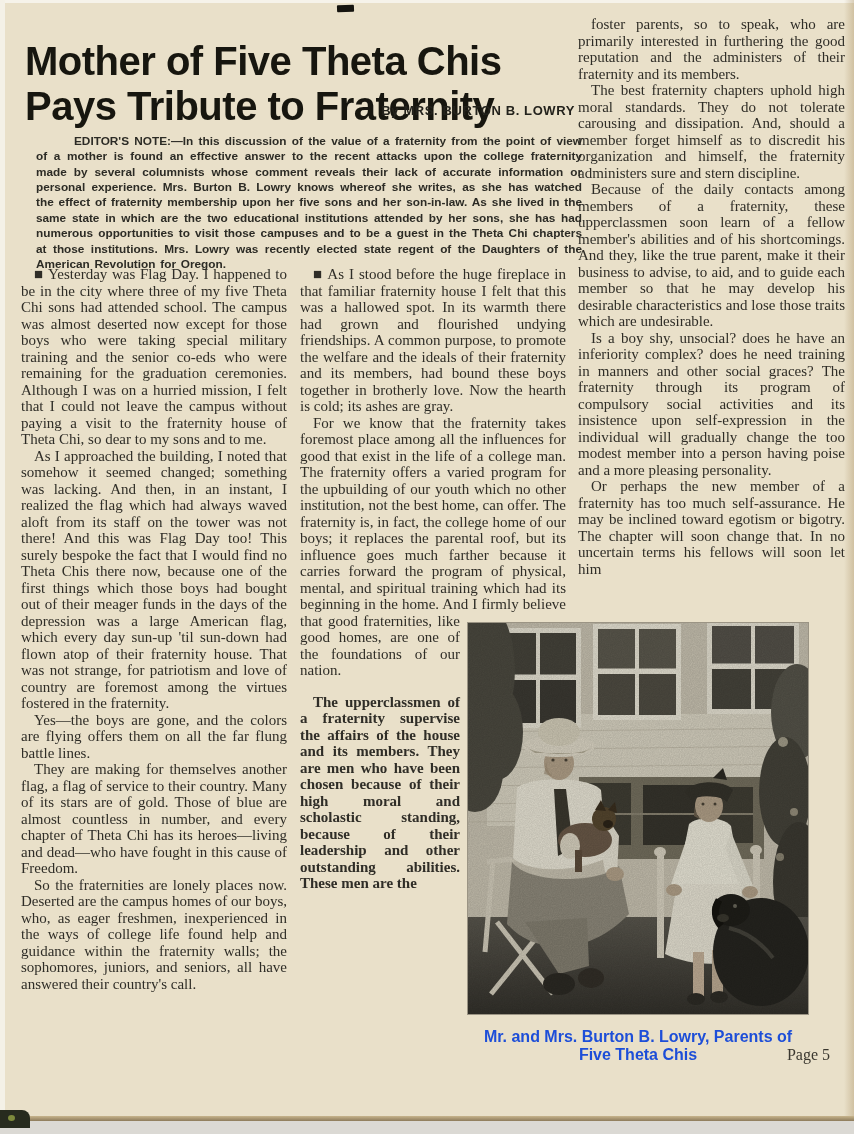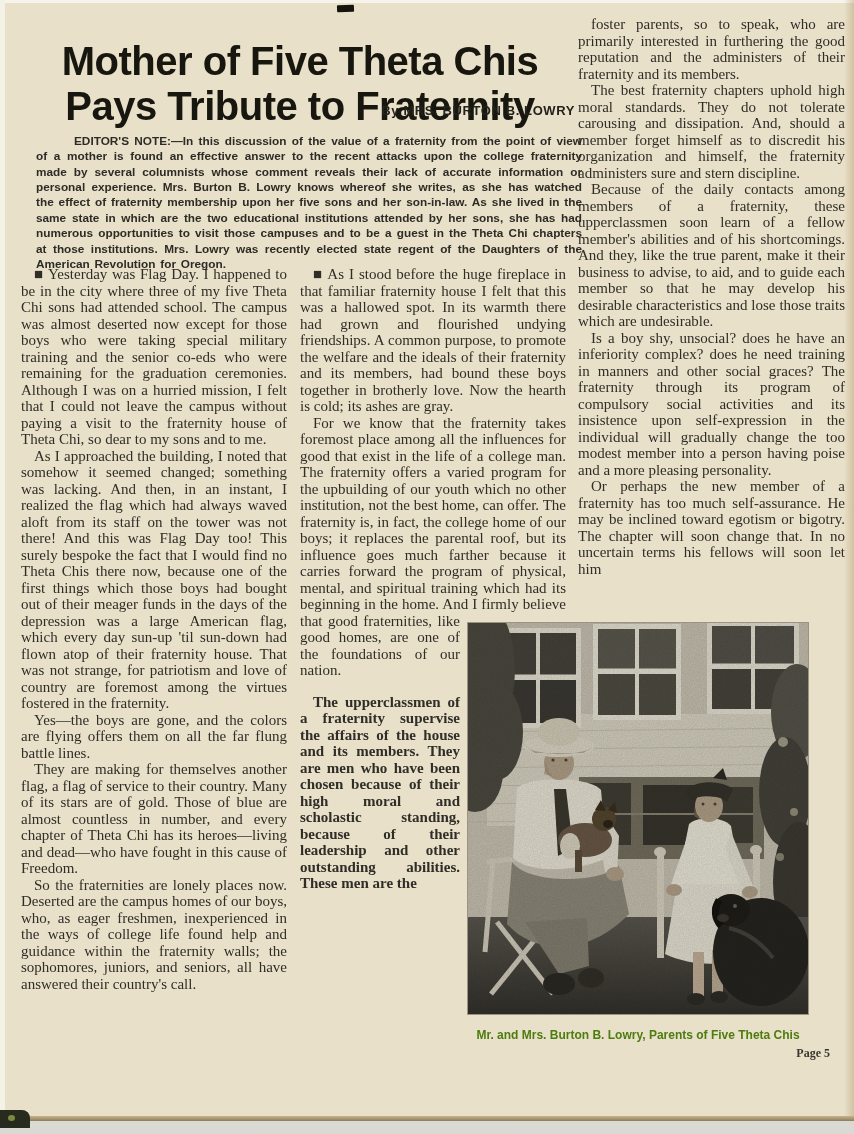--- a/index.html
+++ b/index.html
@@ -14,21 +14,21 @@
       background:linear-gradient(#c7b48c,#8d7b5b);}
   .scanner-bed{position:absolute;left:0;top:1121px;width:854px;height:13px;background:#dbd9d4;}
   .corner-spot{position:absolute;left:0;top:1110px;width:30px;height:18px;
       background:#272b1e;border-radius:0 8px 0 0;}
   .corner-spot:after{content:"";position:absolute;left:8px;top:5px;width:7px;height:6px;
       background:#7d8a3c;border-radius:50%;}
   .crease{position:absolute;left:2px;top:52px;width:2px;height:58px;background:rgba(125,100,55,.28);}
   .ink-mark{position:absolute;left:337px;top:5px;width:17px;height:7px;background:#15140f;
       transform:rotate(-2deg);border-radius:1px;}
   
-  .title{position:absolute;left:25px;top:12px;width:550px;text-align:center;
+  .title{position:absolute;left:25px;top:12px;width:550px;text-align:left;
       font-family:"Liberation Sans",sans-serif;font-weight:700;font-size:40px;
       line-height:45px;letter-spacing:-.5px;color:#17160f;}
   .byline{position:absolute;left:25px;top:103px;width:550px;text-align:right;
       font-family:"Liberation Sans",sans-serif;font-weight:700;font-size:13px;
       letter-spacing:.6px;color:#23221c;}
   .editors-note{position:absolute;left:36px;top:122px;width:546px;
       font-family:"Liberation Sans",sans-serif;font-weight:700;font-size:11.8px;
       line-height:15.4px;text-align:justify;text-indent:38px;word-spacing:1.5px;color:#2c2b25;}
   
   .col{position:absolute;font-size:15px;line-height:16.5px;color:#2f2d27;}
@@ -36,22 +36,22 @@
   .col2{left:300px;top:266px;width:267px;}
   .col3{left:578px;top:16px;width:267px;}
   .para{margin:0;text-align:justify;text-indent:13px;}
   .col2 .para:last-child{margin-top:15px;font-weight:bold;}
   .float-sp1{float:right;width:1px;height:356px;}
   .float-sp2{float:right;clear:right;width:107px;height:700px;}
   
   .photo-fig{position:absolute;left:467px;top:622px;width:342px;margin:0;}
   .photo-fig svg{display:block;}
   .photo-caption{margin-top:13px;text-align:center;font-family:"Liberation Sans",sans-serif;
-      font-weight:700;font-size:12px;color:#4d7c0f;}
-  .pageno{position:absolute;right:24px;top:1046px;font-size:12px;color:#3a372f;font-weight:bold;}
+      font-weight:700;font-size:16px;color:#1d4ed8;}
+  .pageno{position:absolute;right:24px;top:1046px;font-size:16px;color:#3a372f;}
 </style>
 </head>
 <body>
 
 <div id="stage">
 
   <h1 class="title"><span>Mother of Five Theta Chis</span><br><span>Pays Tribute to Fraternity</span></h1>
   <div class="byline">By MRS. BURTON B. LOWRY</div>
   <p class="editors-note">EDITOR'S NOTE:—In this discussion of the value of a fraternity from the point of view of a mother is found an effective answer to the recent attacks upon the college fraternity made by several columnists whose comment reveals their lack of accurate information or personal experience.  Mrs. Burton B. Lowry knows whereof she writes, as she has watched the effect of fraternity membership upon her five sons and her son-in-law.  As she lived in the same state in which are the two educational institutions attended by her sons, she has had numerous opportunities to visit those campuses and to be a guest in the Theta Chi chapters at those institutions.  Mrs. Lowry was recently elected state regent of the Daughters of the American Revolution for Oregon.</p>
 

